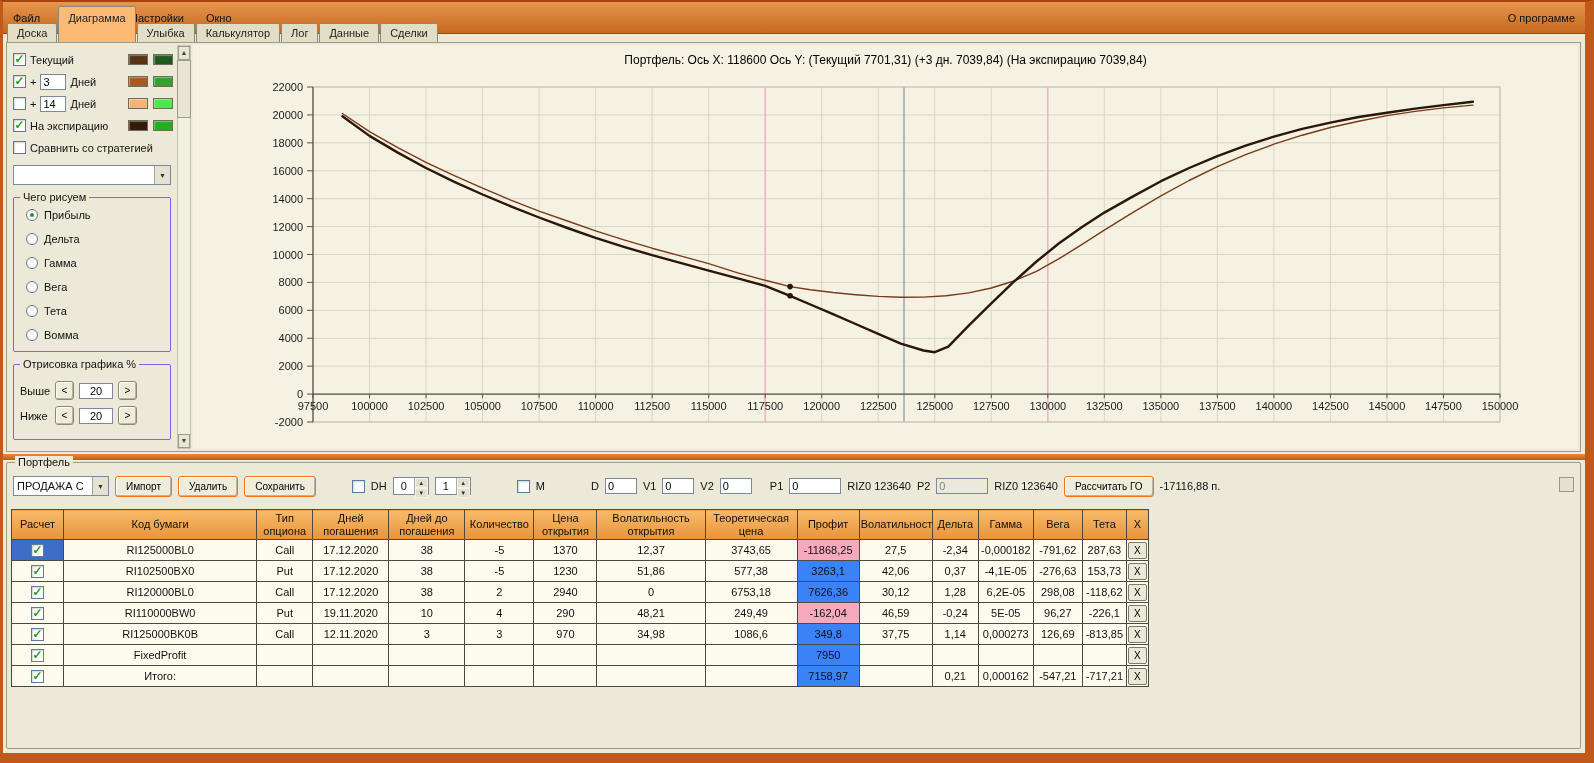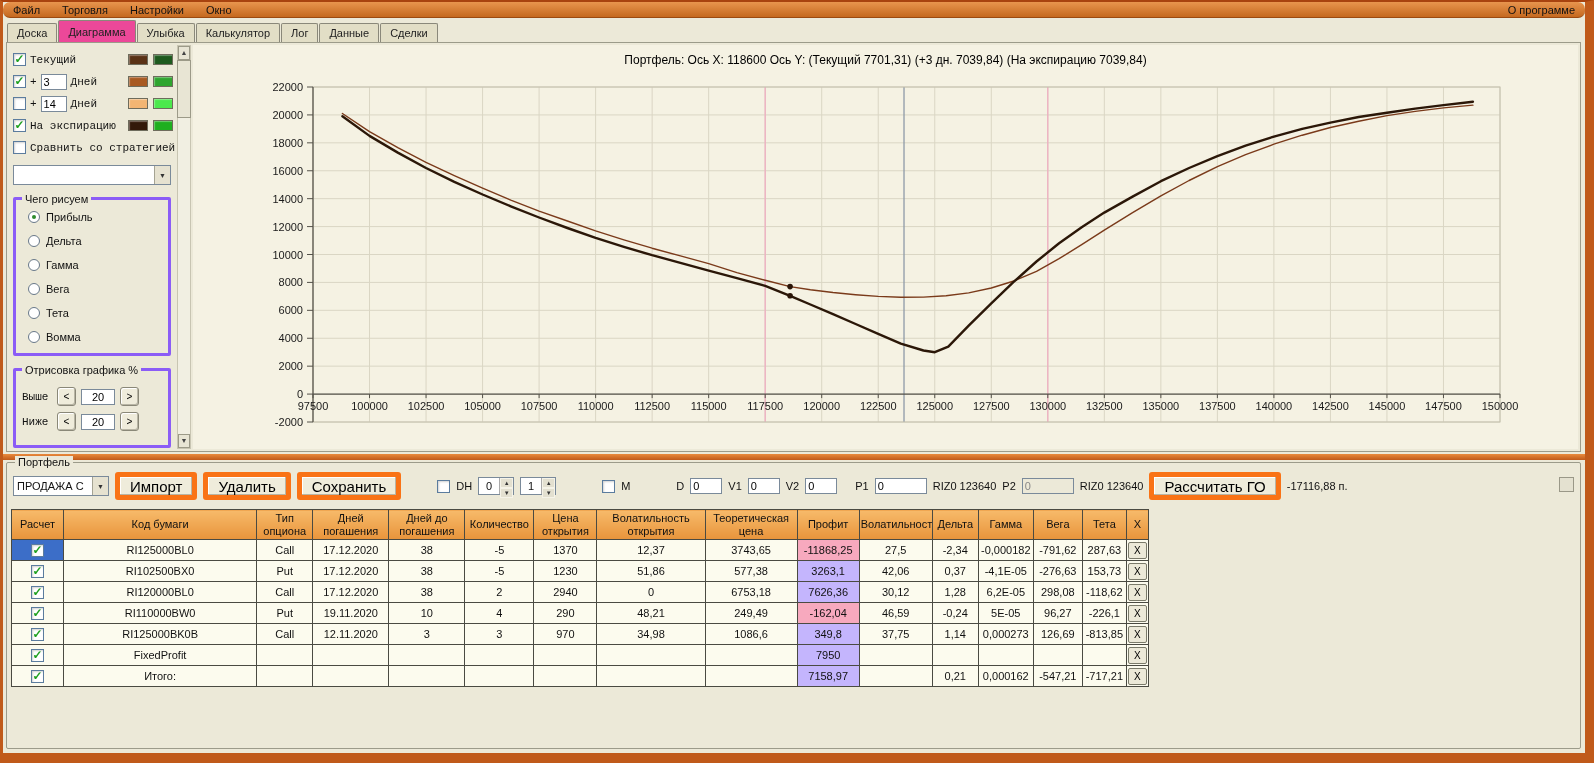--- a/index.html
+++ b/index.html
@@ -5,56 +5,56 @@
   html,body{margin:0;padding:0;background:#888;}
   *{box-sizing:border-box;}
   .window{
     position:relative;width:1594px;height:763px;overflow:hidden;
     background:#ECE9D8;
     border-top:2px solid #A8430F;border-left:3px solid #C05A1A;
     border-right:9px solid #C05A1A;border-bottom:10px solid #C05A1A;
     font-family:"Liberation Sans",sans-serif;font-size:11px;color:#111;
   }
   
-  .menubar{position:absolute;left:0;top:0;right:0;height:16px;
+  .menubar{position:absolute;left:0;top:0;right:0;height:32px;
     background:linear-gradient(#E8954E,#C5691F);
     border-bottom:1px solid #9C4A10;
-    display:flex;align-items:center;gap:22px;padding:0 10px;border-radius:7px;}
+    display:flex;align-items:center;gap:22px;padding:0 10px;}
   .menu-item{cursor:default;}
   .menu-right{margin-left:auto;}
   
   .tabstrip{position:absolute;top:16px;left:0;right:0;height:24px;
     display:flex;align-items:flex-end;padding-left:4px;gap:1px;}
   .tab{height:19px;line-height:18px;padding:0 9px;background:#E2DEC6;
     border:1px solid #8A887A;border-bottom:none;border-radius:2px 2px 0 0;color:#222;}
-  .tab.active{background:#ec4899;height:22px;line-height:22px;}
+  .tab.active{background:#fdba74;height:36px;line-height:22px;}
   
   .main{position:absolute;top:40px;left:3px;width:1575px;height:410px;
     border:1px solid #9C9B8A;background:#ECE9D8;}
   .left-panel{position:absolute;left:2px;top:2px;width:166px;bottom:2px;}
   .ctl-row{display:flex;align-items:center;gap:4px;margin:7px 2px 0 4px;height:15px;}
-  .ctl-label{white-space:nowrap;font-family:Liberation Mono, monospace;}
+  .ctl-label{white-space:nowrap;}
   .sw-group{margin-left:auto;display:flex;gap:5px;}
   .swatch{width:20px;height:11px;border:1px solid #6E6C5C;box-shadow:inset 1px 1px 1px rgba(255,255,255,.35);}
   .chk{display:inline-block;width:13px;height:13px;background:#FFF;border:1px solid #5B7C9E;
     box-shadow:inset 1px 1px 2px rgba(0,0,0,.18);text-align:center;line-height:11px;
     font-size:12px;font-weight:bold;color:#1FA01F;flex:none;}
   .tb{border:1px solid #7A8A9A;background:#FFF;height:16px;font-size:11px;padding:0 2px;
     font-family:"Liberation Sans",sans-serif;}
   .tb.days{width:26px;}
   .tb.pct{width:34px;text-align:center;}
   .tb.w30{width:32px;}
   .tb.w50{width:52px;}
   .tb.disabled{background:#ECE9D8;color:#888;}
   .combo{display:flex;align-items:center;border:1px solid #7A8A9A;background:#FFF;height:20px;}
   .combo .txt{flex:1;padding:0 3px;white-space:nowrap;overflow:hidden;}
   .combo .cbtn{width:16px;height:100%;background:#E6E2D0;border-left:1px solid #A5A393;
     font-size:7px;display:flex;align-items:center;justify-content:center;color:#333;}
   .panel-combo{margin:10px 4px 0 4px;}
-  .fieldset{border:3px solid #8b5cf6;border-radius:2px;position:relative;
+  .fieldset{border:1px solid #8b5cf6;border-radius:2px;position:relative;
     margin:12px 4px 0 4px;padding:10px 6px 8px 6px;}
   .fieldset .legend{position:absolute;top:-7px;left:6px;background:#ECE9D8;padding:0 3px;}
   .radio-row{display:flex;align-items:center;gap:6px;margin:0 0 11px 6px;height:13px;}
   .radio-row:last-child{margin-bottom:2px;}
   .radio{width:12px;height:12px;border-radius:50%;border:1px solid #687888;background:#FFF;
     position:relative;flex:none;}
   .radio.on::after{content:'';position:absolute;inset:3px;border-radius:50%;background:#2E8B2E;}
   .rr-row{display:flex;align-items:center;gap:5px;margin:6px 0;}
   .rr-row .ctl-label{width:30px;}
   .mini-btn{width:19px;height:19px;background:#EFECDB;border:1px solid #8A8878;border-radius:3px;
@@ -74,40 +74,40 @@
   
   .splitter{position:absolute;top:452px;left:0;right:0;height:6px;
     background:linear-gradient(#E98A3C,#C05A1A);}
   
   .portfolio{position:absolute;top:460px;left:3px;right:4px;bottom:4px;
     border:1px solid #9C9B8A;border-radius:2px;}
   .portfolio .legend{position:absolute;top:-7px;left:8px;background:#ECE9D8;padding:0 3px;}
   .toolbar{position:absolute;top:12px;left:6px;right:30px;height:22px;
     display:flex;align-items:center;gap:6px;}
   .w95{width:96px;flex:none;}
-  .btn3d{background:#EFECDB;border:5px solid #f97316;border-radius:3px;
+  .btn3d{background:#EFECDB;border:1px solid #f97316;border-radius:3px;
     box-shadow:inset -1px -1px 0 #B8B5A5,inset 1px 1px 0 #FFF;
-    font-size:15px;height:28px;padding:0 10px;font-family:"Liberation Sans",sans-serif;}
+    font-size:10px;height:21px;padding:0 10px;font-family:"Liberation Sans",sans-serif;}
   .tlabel{white-space:nowrap;}
   .ml20{margin-left:12px;}.ml30{margin-left:30px;}.ml40{margin-left:40px;}.ml12{}
   .spin{display:flex;border:1px solid #7A8A9A;background:#FFF;height:18px;}
   .spin .val{width:20px;text-align:center;line-height:16px;}
   .spin .arrows{display:flex;flex-direction:column;width:14px;border-left:1px solid #AAA;}
   .spin .ab{flex:1;font-size:6px;line-height:8px;background:#E3E0D0;text-align:center;color:#333;border:1px solid #F5F3E8;}
   .side-btn{position:absolute;right:6px;top:14px;width:15px;height:15px;background:#E4E1D0;
     border:1px solid #9A9888;padding:0;}
   
   .table-wrap{position:absolute;top:46px;left:4px;}
   table{border-collapse:collapse;table-layout:fixed;width:1138px;}
   th,td{border:1px solid #4A4A42;overflow:hidden;}
   th{background:linear-gradient(#F7BA6A,#E8943B);font-weight:normal;font-size:11px;
     padding:1px 1px;height:30px;text-align:center;line-height:1.15;}
   td{height:21px;font-size:11px;text-align:center;background:#FCFBEE;padding:0 2px;vertical-align:middle;}
   td.neg{background:#F7A9BE;margin-left:40px;}
-  td.pos{background:#c4b5fd;}
+  td.pos{background:#3b82f6;}
   td.chk-cell{background:#FCFBEE;}
   td.chk-cell.sel{background:#3C6EC8;}
   td.x-cell{padding:1px;}
   .xbtn{width:100%;height:17px;font-size:10px;line-height:13px;background:#ECE9D8;
     border:1px solid #7A7A6A;border-radius:2px;padding:0;font-family:"Liberation Sans",sans-serif;}
 </style>
 </head>
 <body>
 
 <div class="window">

